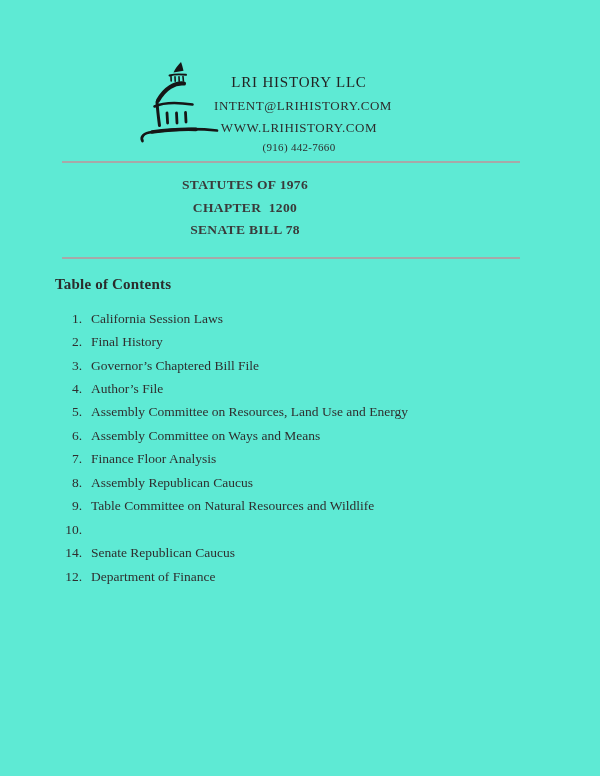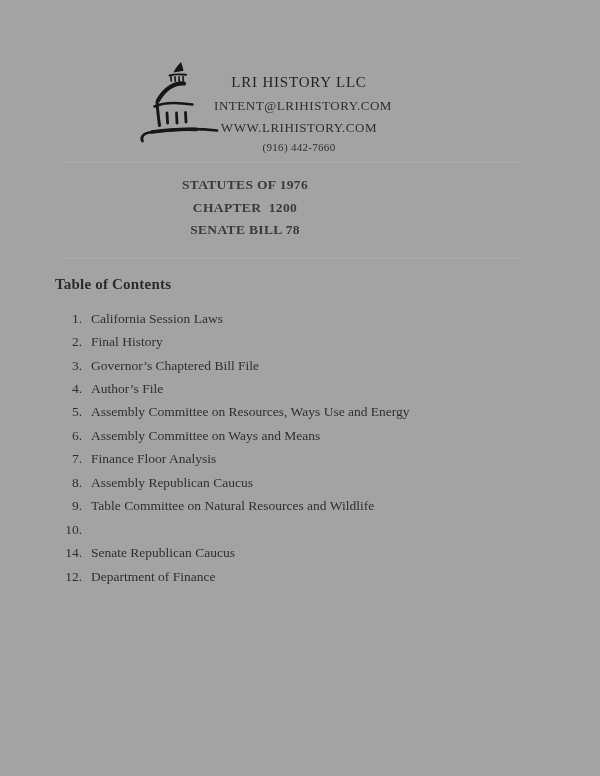--- a/index.html
+++ b/index.html
@@ -5,21 +5,21 @@
   * { margin: 0; padding: 0; box-sizing: border-box; }
   html, body { background: #ffffff; }
   body {
     width: 600px; height: 776px;
     font-family: "Liberation Serif", "DejaVu Serif", serif;
     position: relative;
     overflow: hidden;
   }
   .page {
     position: absolute; inset: 0;
-    background: #a3a3a3;
+    background: #5eead4;
   }
 
   
   .logo {
     position: absolute; left: 138px; top: 61px;
     width: 82px; height: 82px;
   }
   .letterhead-text {
     position: absolute; left: 214px; top: 74px; width: 170px;
     text-align: center; color: #2a2a2a;
@@ -134,21 +134,21 @@
     <li>
       <span class="num">3.</span>
       <span class="label">Governor’s Chaptered Bill File</span>
     </li>
     <li>
       <span class="num">4.</span>
       <span class="label">Author’s File</span>
     </li>
     <li>
       <span class="num">5.</span>
-      <span class="label">Assembly Committee on Resources, Ways Use and Energy</span>
+      <span class="label">Assembly Committee on Resources, Land Use and Energy</span>
     </li>
     <li>
       <span class="num">6.</span>
       <span class="label">Assembly Committee on Ways and Means</span>
     </li>
     <li>
       <span class="num">7.</span>
       <span class="label">Finance Floor Analysis</span>
     </li>
     <li>

